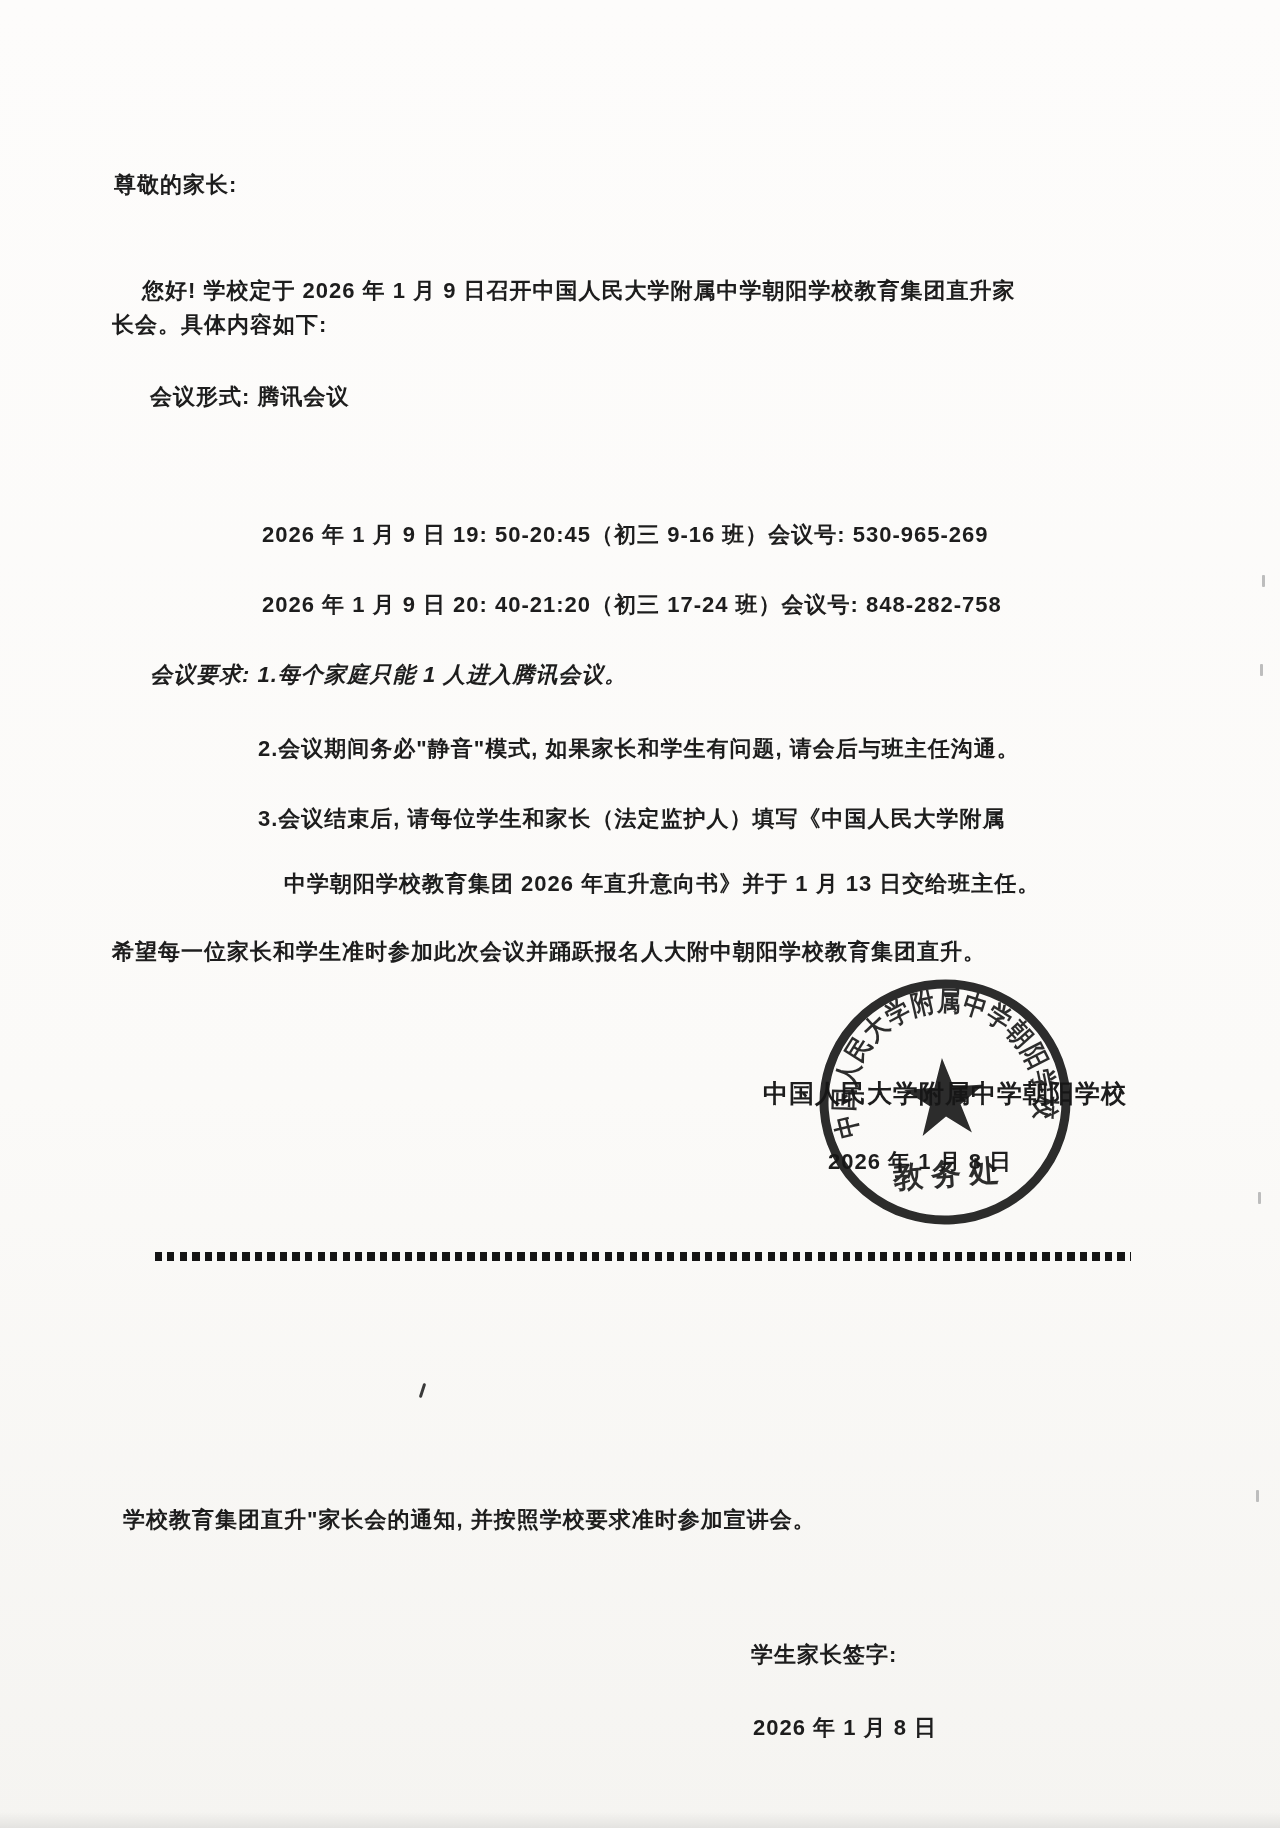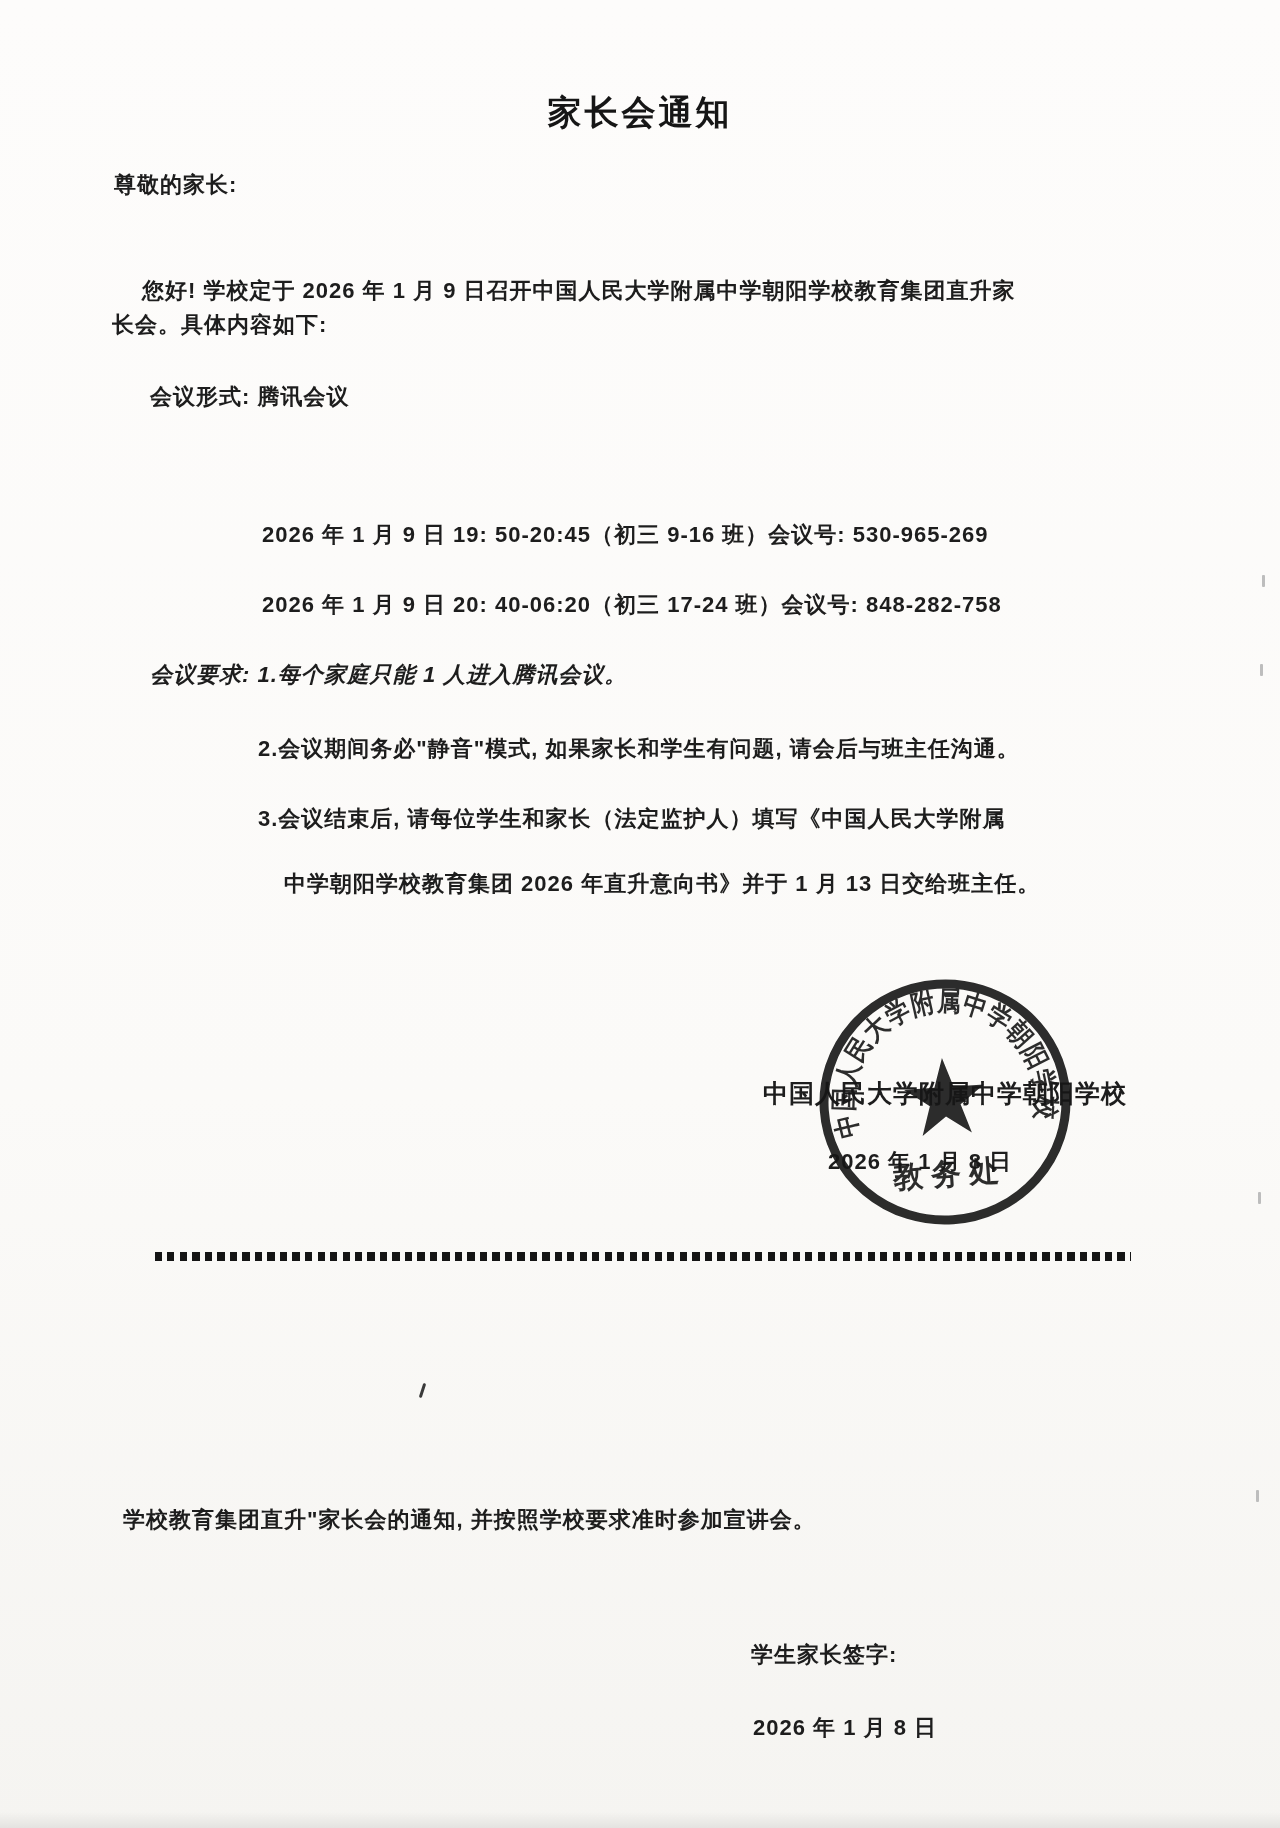--- a/index.html
+++ b/index.html
@@ -48,37 +48,37 @@
   .bottom-shade {
     position:absolute; left:0; right:0; bottom:0; height:16px;
     background:linear-gradient(180deg, rgba(0,0,0,0) 0%, rgba(0,0,0,0.07) 100%);
   }
 </style>
 </head>
 <body>
 
 <div class="page">
 
-  <div class="doc-title" style="top:90px;">家长会通知</div>
 
   <div class="ln" style="left:114px; top:170px;">尊敬的家长:</div>
 
   <div class="ln" style="left:142px; top:240px;margin-top:36px;">您好! 学校定于 2026 年 1 月 9 日召开中国人民大学附属中学朝阳学校教育集团直升家</div>
   <div class="ln" style="left:112px; top:310px;">长会。具体内容如下:</div>
 
   <div class="ln" style="left:150px; top:382px;">会议形式: 腾讯会议</div>
 
   <div class="ln" style="left:262px; top:520px;">2026 年 1 月 9 日 19: 50-20:45（初三 9-16 班）会议号: 530-965-269</div>
-  <div class="ln" style="left:262px; top:590px;">2026 年 1 月 9 日 20: 40-06:20（初三 17-24 班）会议号: 848-282-758</div>
+  <div class="ln" style="left:262px; top:590px;">2026 年 1 月 9 日 20: 40-21:20（初三 17-24 班）会议号: 848-282-758</div>
 
   <div class="ln" style="left:150px; top:660px;font-style:italic;">会议要求: 1.每个家庭只能 1 人进入腾讯会议。</div>
   <div class="ln" style="left:258px; top:734px;">2.会议期间务必"静音"模式, 如果家长和学生有问题, 请会后与班主任沟通。</div>
   <div class="ln" style="left:258px; top:804px;">3.会议结束后, 请每位学生和家长（法定监护人）填写《中国人民大学附属</div>
   <div class="ln" style="left:284px; top:869px;">中学朝阳学校教育集团 2026 年直升意向书》并于 1 月 13 日交给班主任。</div>
 
+  <div class="ln" style="left:112px; top:937px;">希望每一位家长和学生准时参加此次会议并踊跃报名人大附中朝阳学校教育集团直升。</div>
 
   <div class="ln" style="left:763px; top:1077px; font-size:25px;">中国人民大学附属中学朝阳学校</div>
   <div class="ln" style="left:828px; top:1147px;">2026 年 1 月 8 日</div>
 
   <div class="stamp-wrap">
     <svg width="260" height="260" viewBox="0 0 260 260">
       <ellipse cx="130" cy="130" rx="121" ry="118" fill="none" stroke="#161616" stroke-width="9"></ellipse>
       <path id="sealArc" d="M 42 157 A 92 92 0 1 1 218 157" fill="none"></path>
       <text font-size="27" font-weight="700" fill="#161616" letter-spacing="1">
         <textPath href="#sealArc" startOffset="0" textLength="340" lengthAdjust="spacingAndGlyphs">中国人民大学附属中学朝阳学校</textPath>

